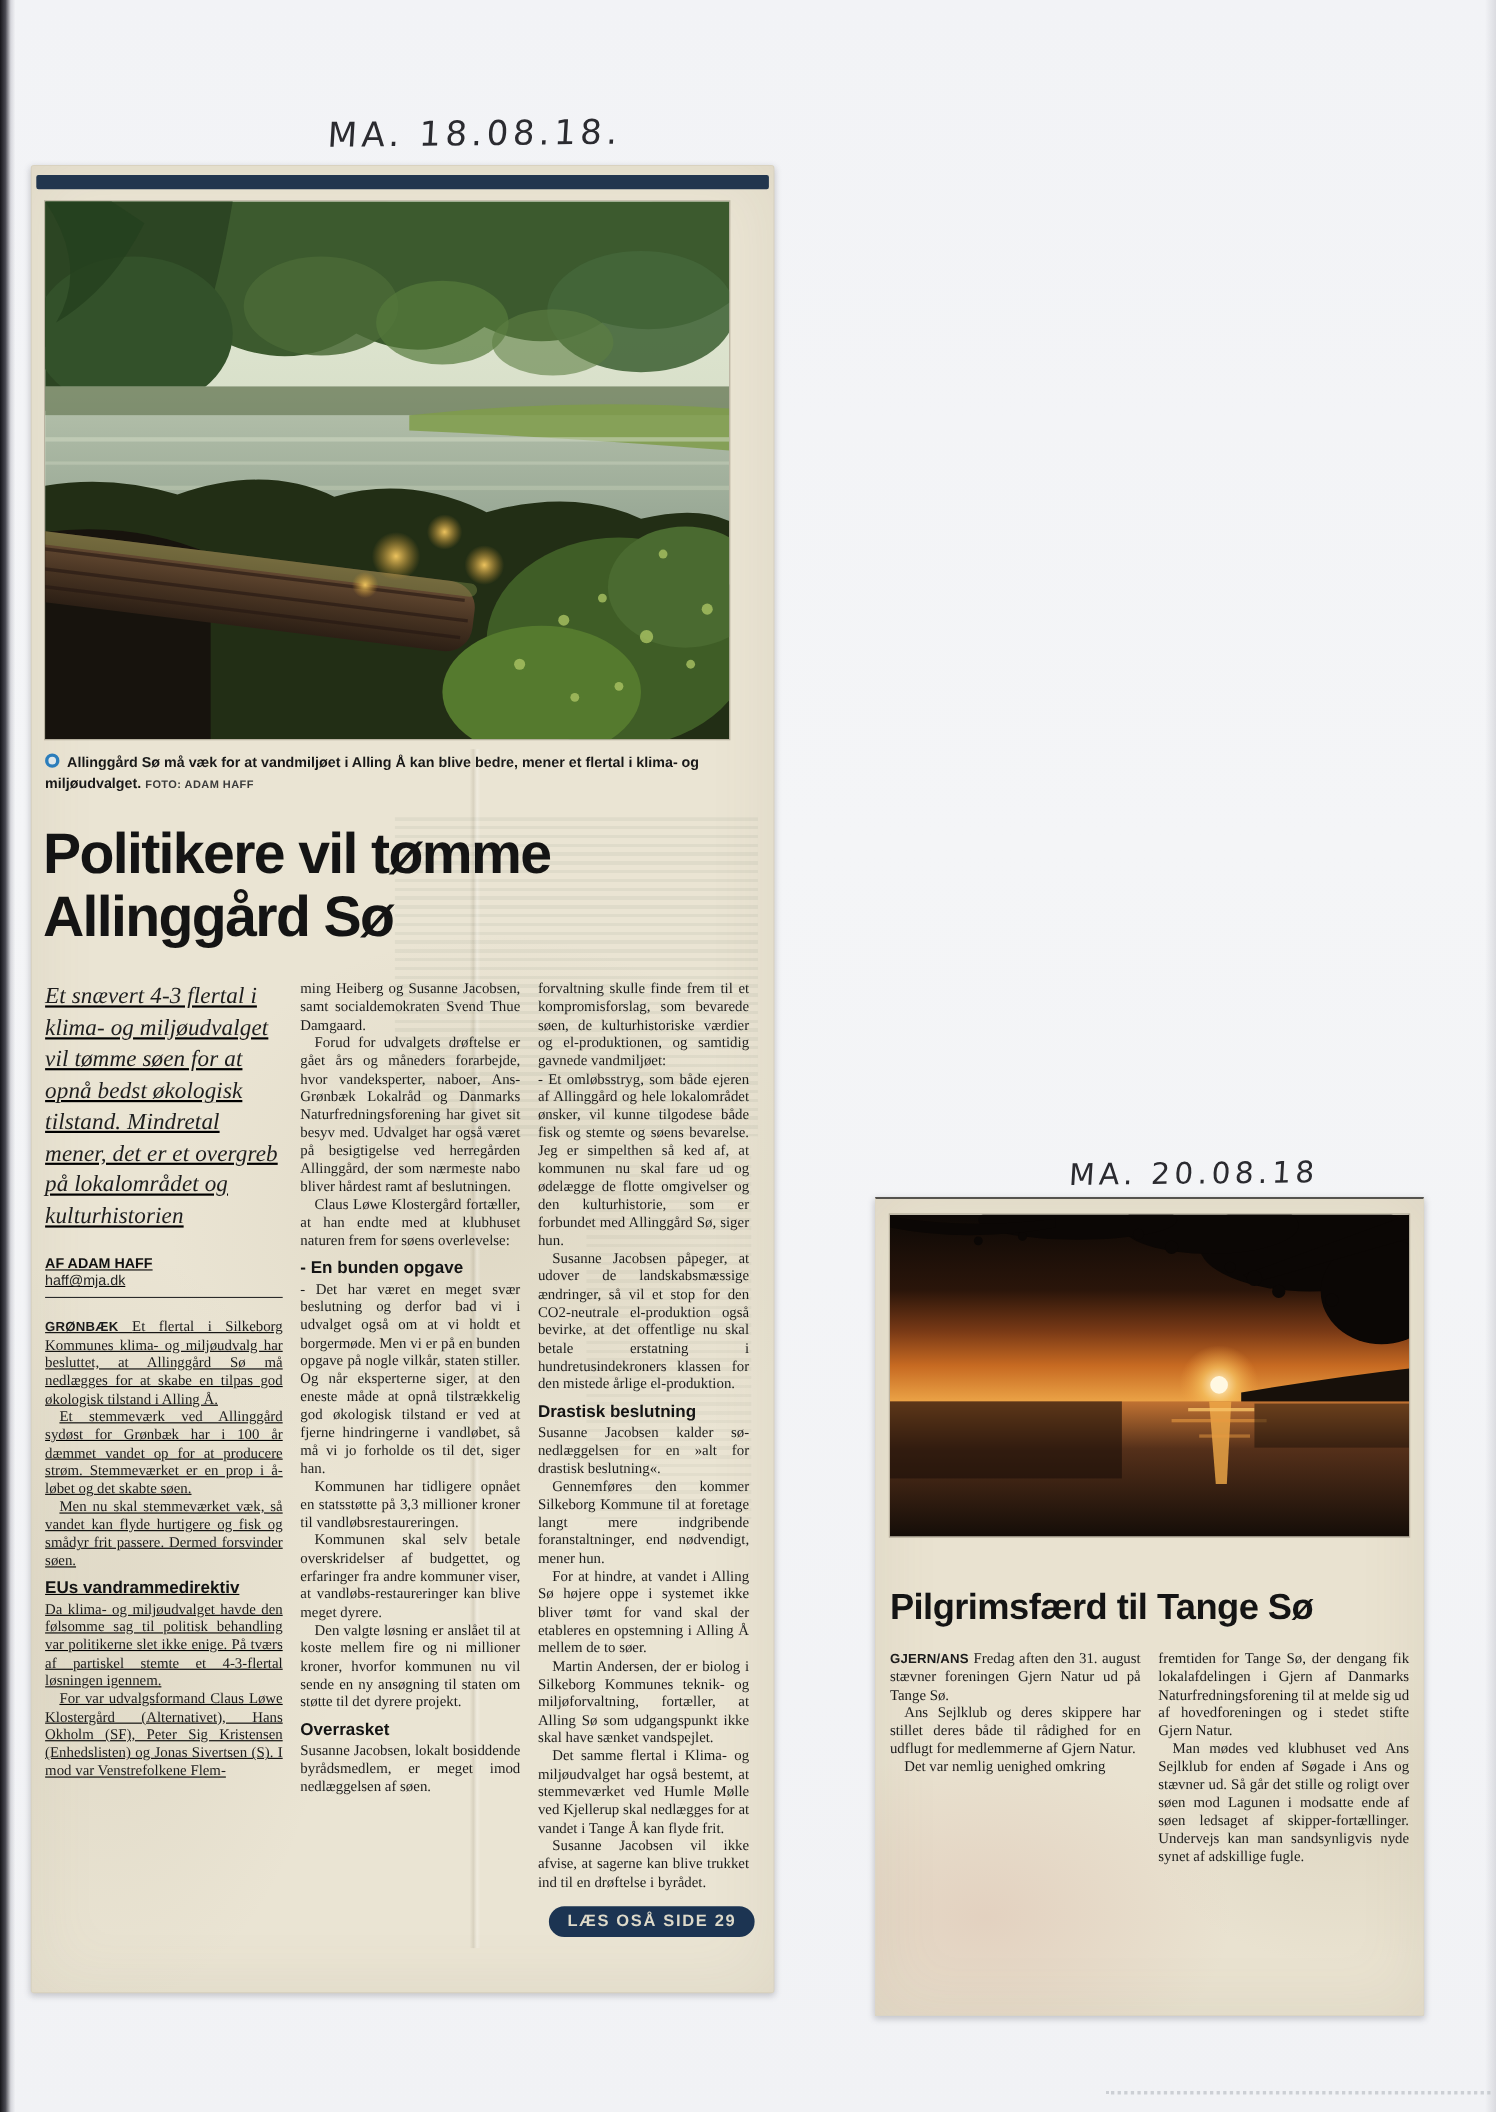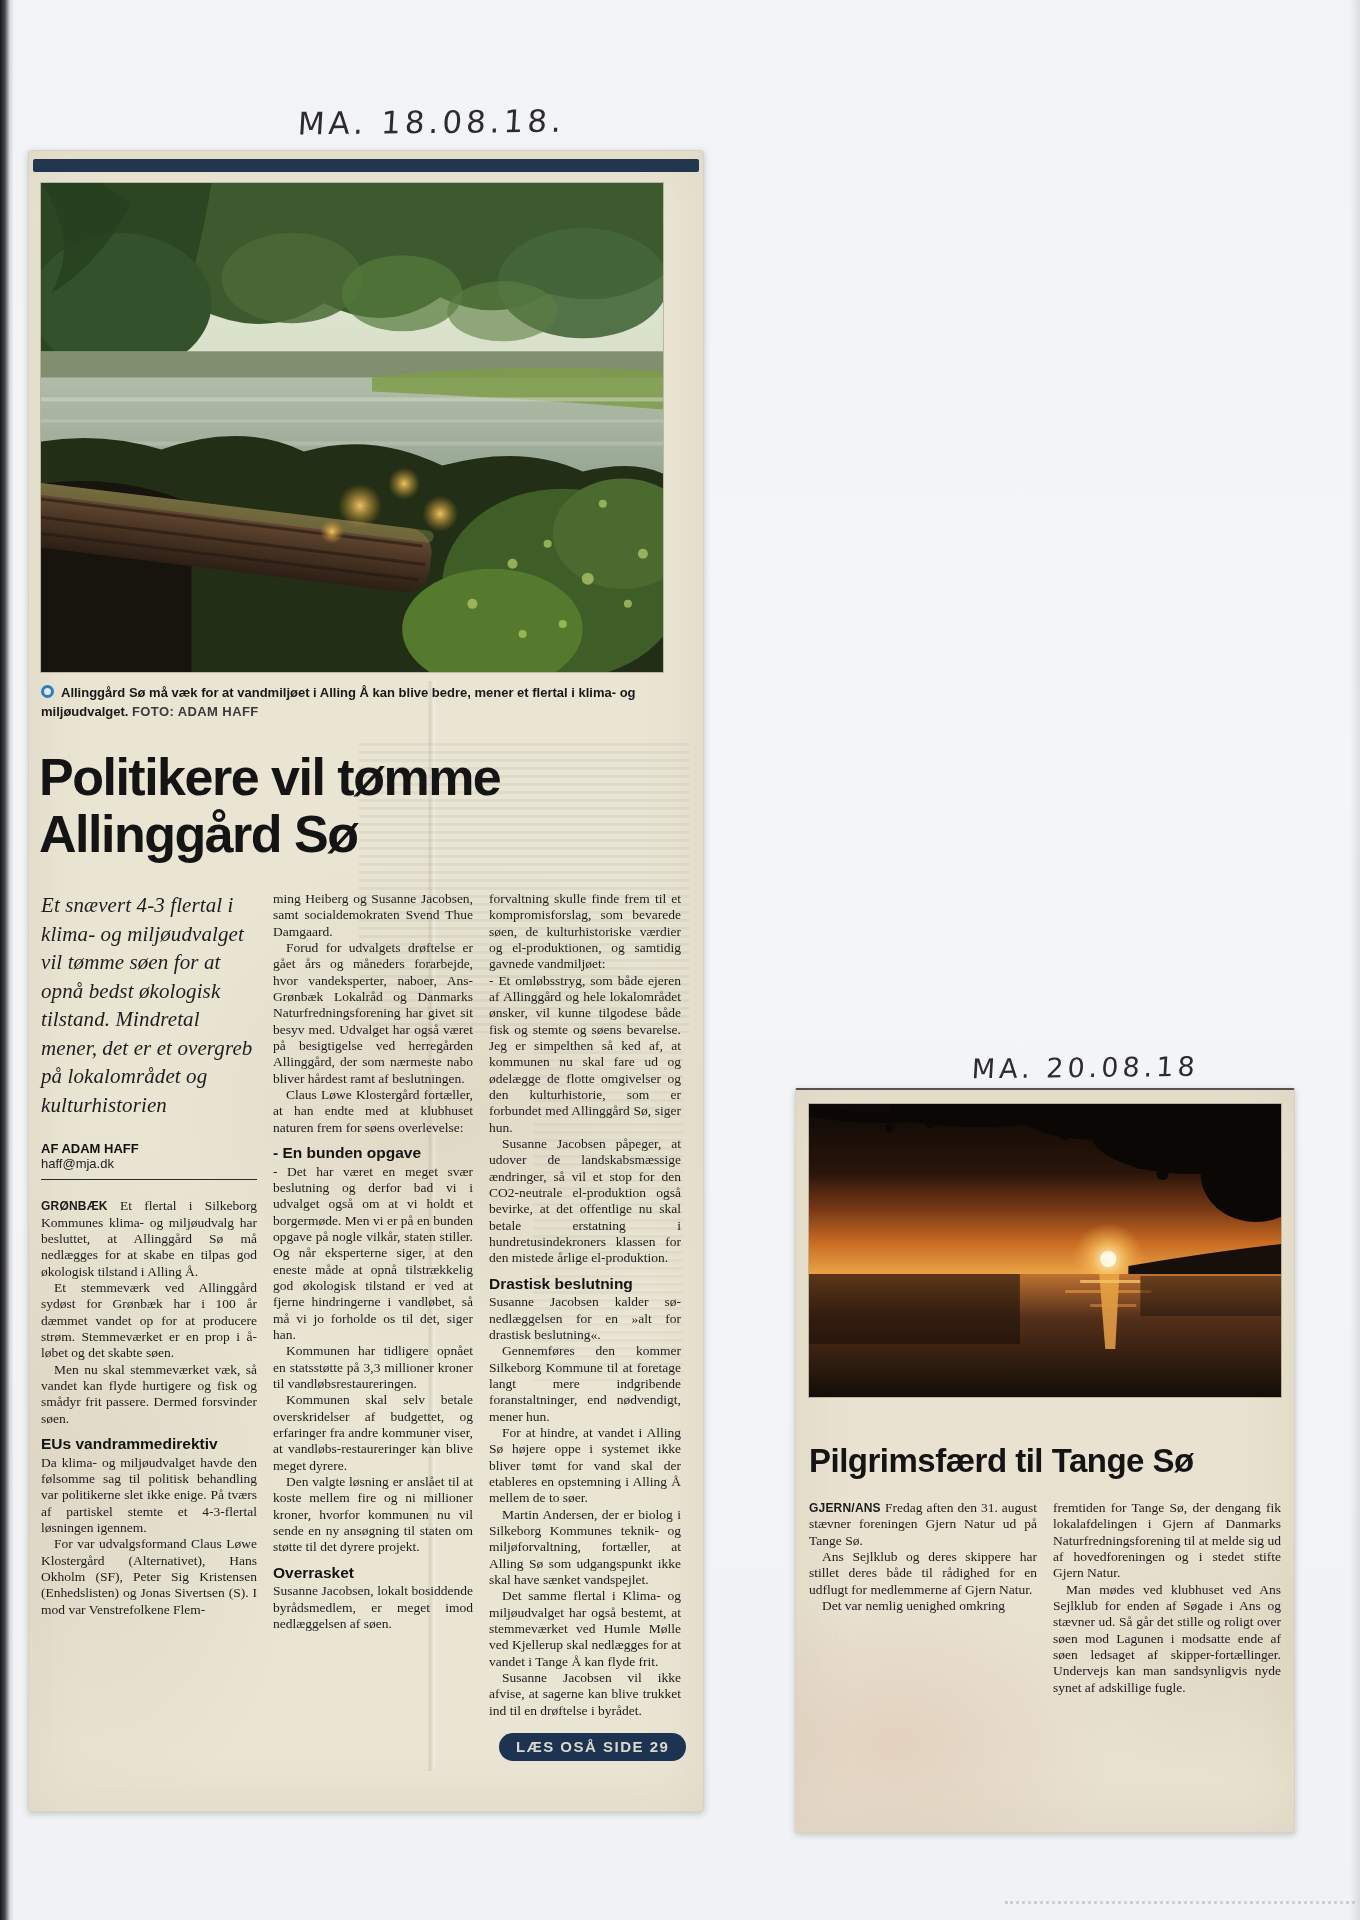--- a/index.html
+++ b/index.html
@@ -33,32 +33,32 @@
   .photo{position:absolute;overflow:hidden;box-shadow:0 0 0 1px rgba(60,50,30,.25);}
   .photo svg{display:block;width:100%;height:100%;}
   .photo1{left:12px;top:32px;width:622px;height:489px;}
   .photo2{left:13px;top:14px;width:472px;height:293px;}
 
   .caption{position:absolute;font-weight:700;font-size:13px;line-height:1.45;color:#181818;}
   .cap1{left:12px;top:533px;width:644px;}
   .cap2{left:13px;top:314px;width:472px;}
   .bullet{display:inline-block;width:7px;height:7px;border:3px solid #2b7dbb;border-radius:50%;
           margin-right:7px;vertical-align:-1px;background:#dfe7ea;}
-  .credit{font-size:13px;letter-spacing:.4px;color:#3a3a3a;font-weight:700;}
+  .credit{font-size:10px;letter-spacing:.4px;color:#3a3a3a;font-weight:700;}
 
   .headline{position:absolute;margin:0;color:#141414;font-weight:700;
             font-family:Liberation Sans, sans-serif;white-space:pre-line;}
   .headline1{left:10px;top:598px;font-size:52px;line-height:1.1;letter-spacing:-1.5px;}
   .headline2{left:13px;top:354px;font-size:33px;line-height:1.05;letter-spacing:-.5px;}
 
   .cols{position:absolute;display:flex;}
   .cols3{left:12px;top:740px;width:652px;gap:16px;}
   .cols2{left:13px;top:410px;width:472px;gap:16px;}
   .col{min-width:0;}
-  .col1{width:216px;} .col2{width:200px;} .col3{width:192px;}
+  .col1{width:216px;text-decoration:underline;} .col2{width:200px;} .col3{width:192px;}
   .colr{width:228px;}
 
   .lede{font-family:"Liberation Serif",serif;font-style:italic;font-size:21px;line-height:1.36;
         color:#1e1e1e;letter-spacing:.1px;}
   .byline-block{margin-top:22px;}
   .byline{font-size:13px;font-weight:700;color:#111;}
   .byline-email{font-size:13px;color:#222;}
   .byline-rule{border-top:1.6px solid #2a2a2a;margin:8px 0 0;}
   .col1 .body-list{margin-top:18px;}
 

